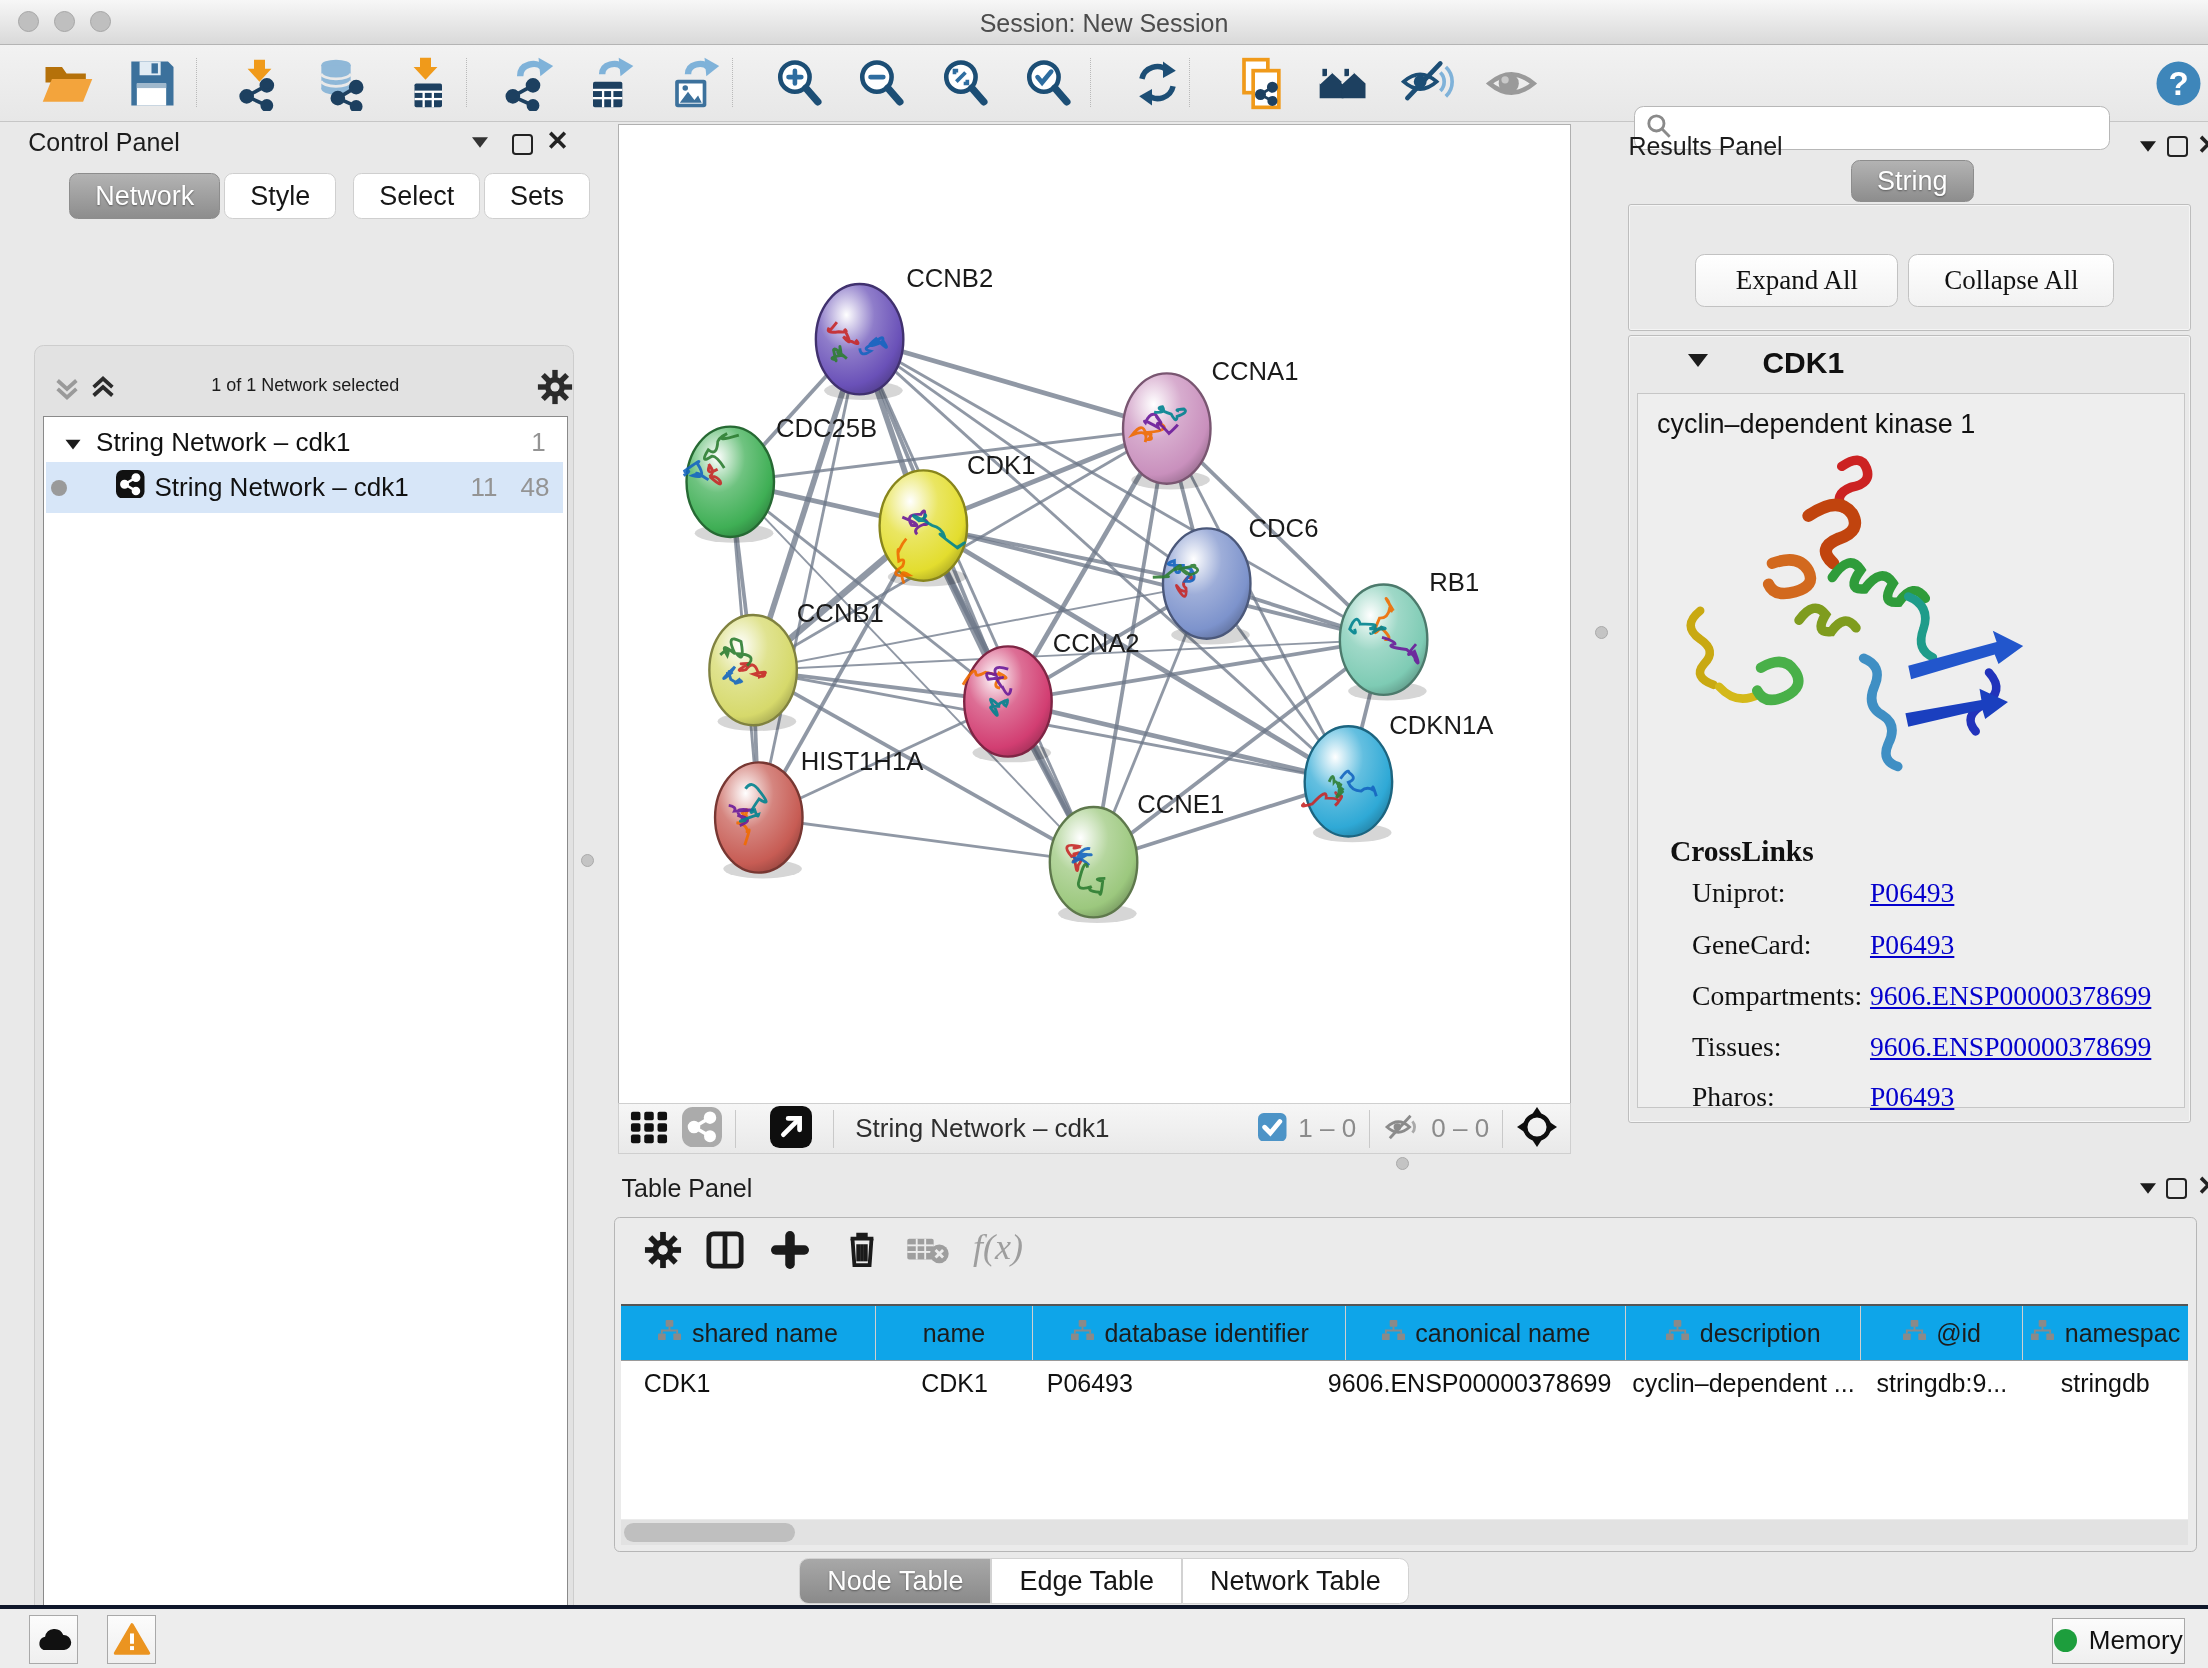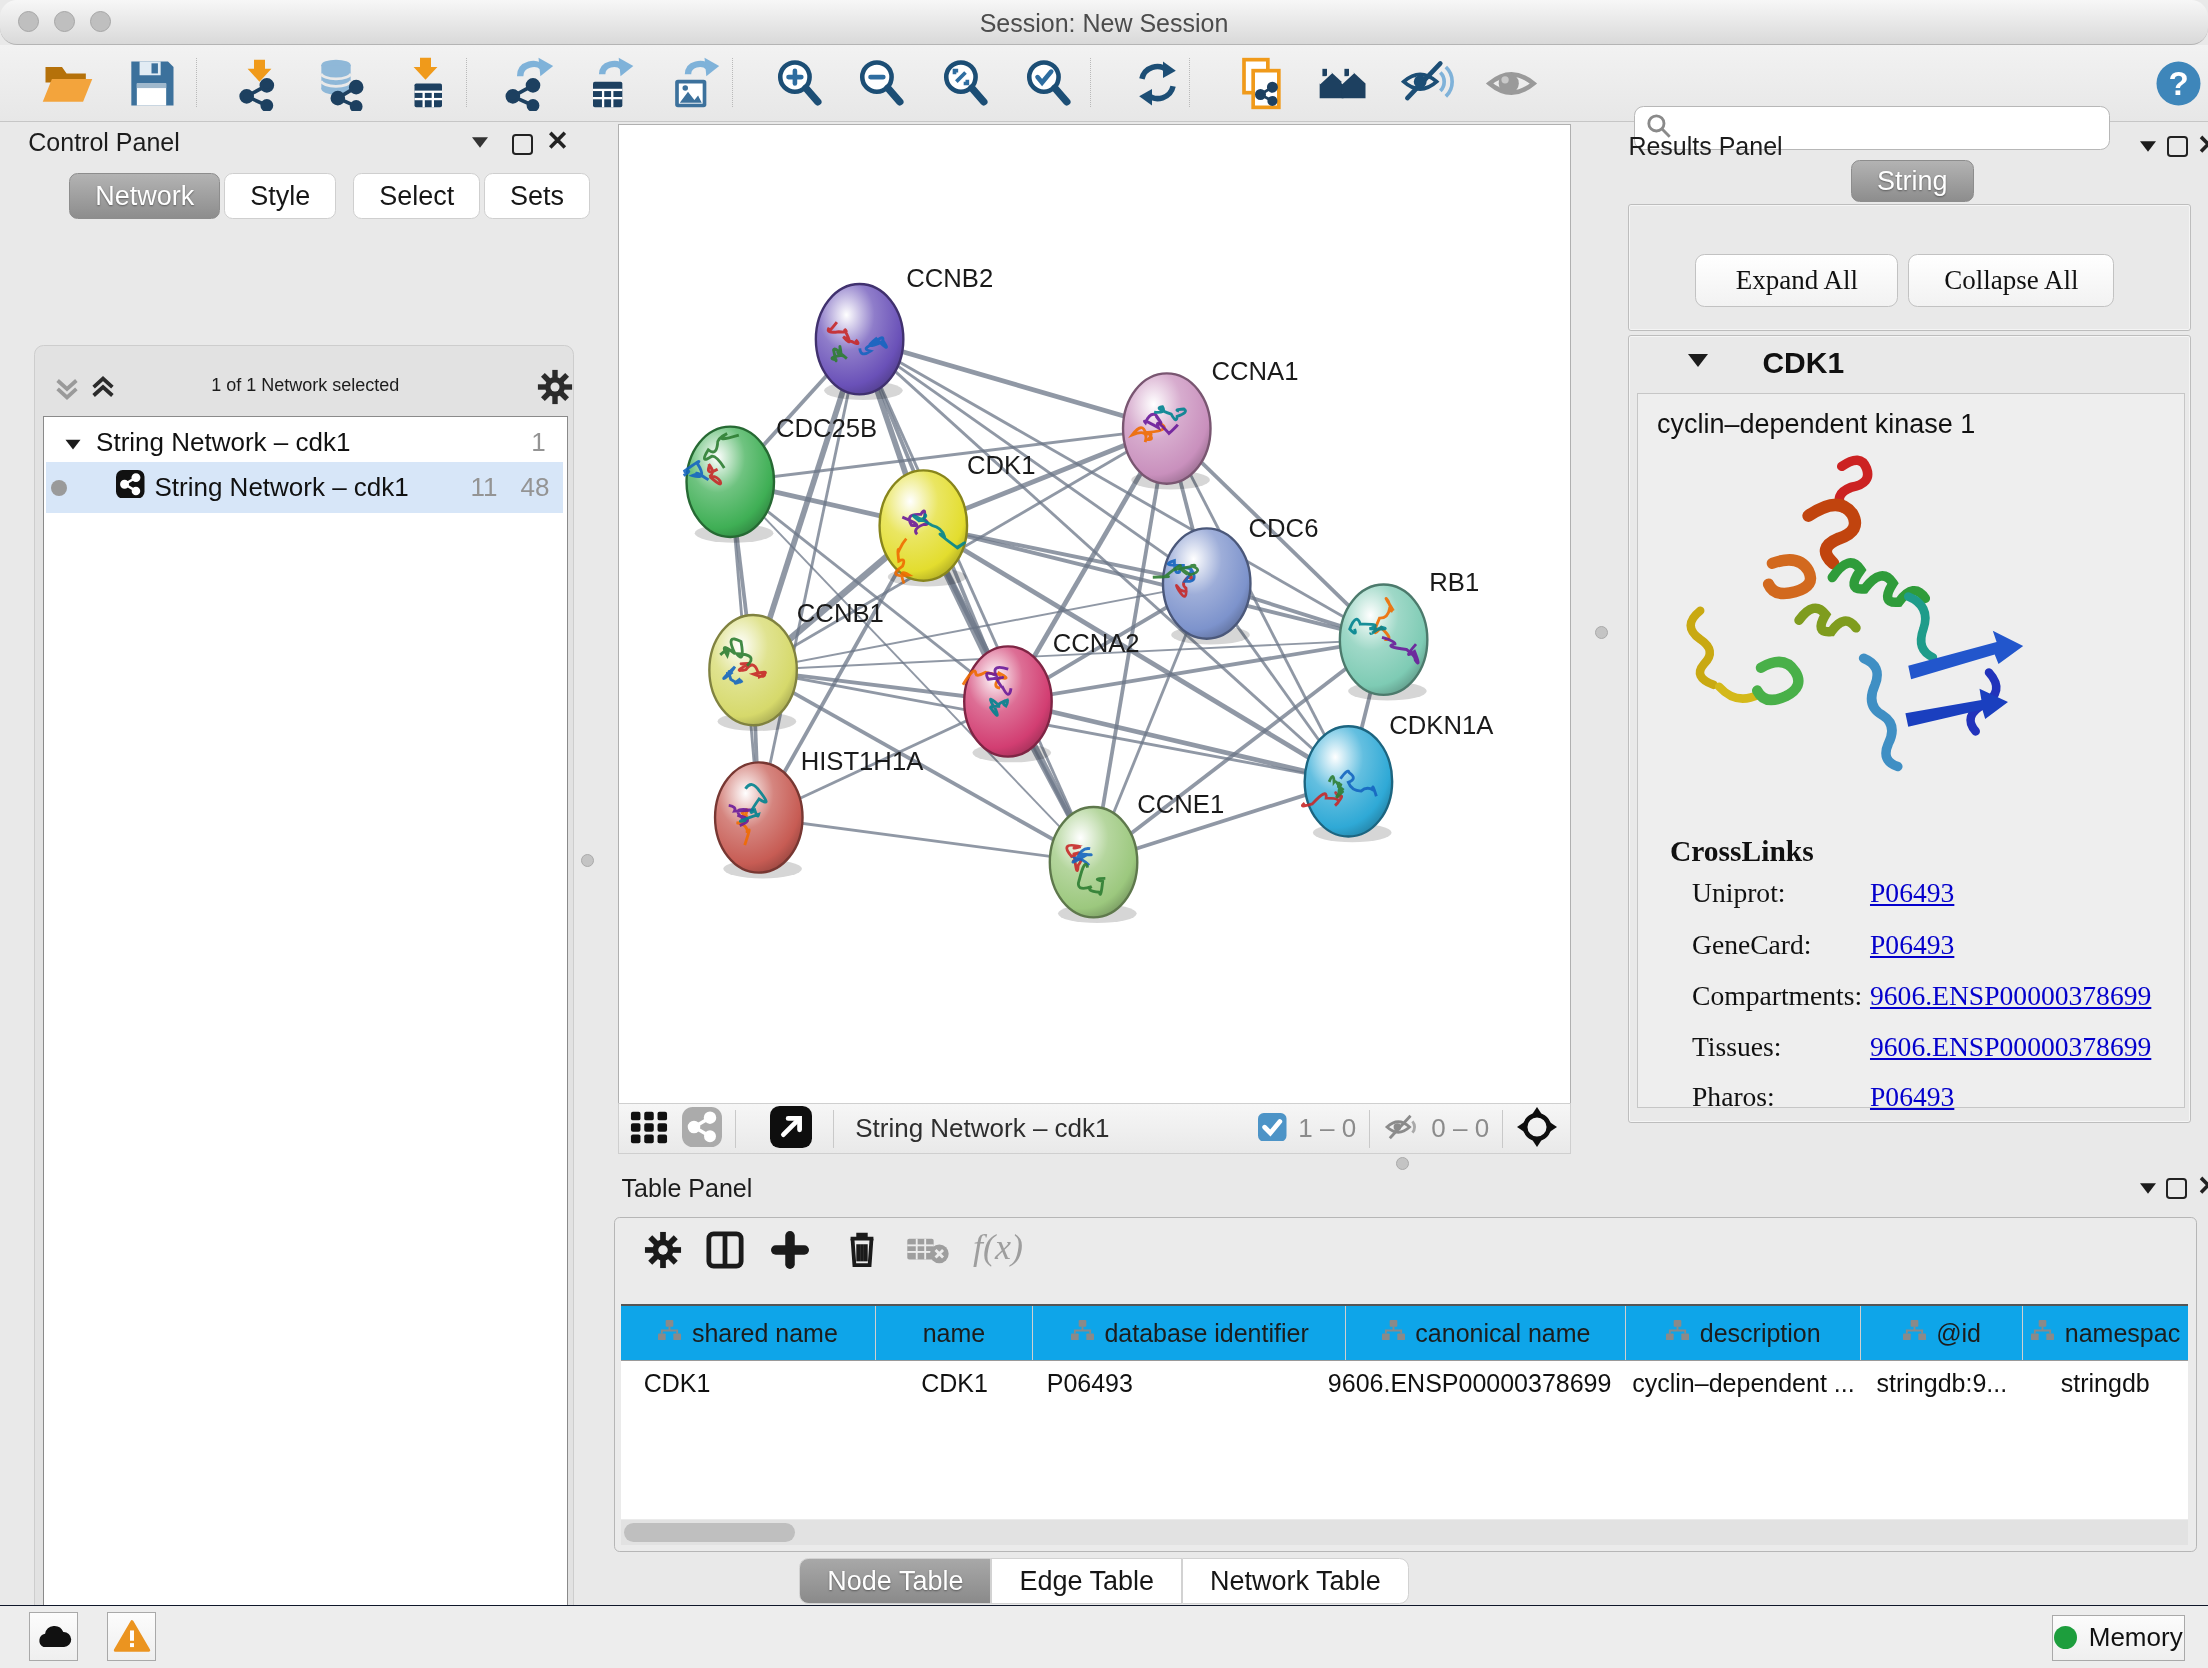--- a/index.html
+++ b/index.html
@@ -2,21 +2,21 @@
 <html style="font-size:15px"><head>
 <meta charset="utf-8">
 <style>
   * { margin:0; padding:0; box-sizing:border-box; }
   html,body { width:2208px; height:1668px; }
   body { font-family:"Liberation Sans", sans-serif; background:#e9e9e9; position:relative; overflow:hidden; }
   .abs { position:absolute; }
 
   
   .titlebar { left:0; top:0; width:2208px; height:45px;
-    background:linear-gradient(#f7f7f7,#d9d9d9); border-bottom:1px solid #b4b4b4;border-radius:17px; }
+    background:linear-gradient(#f7f7f7,#d9d9d9); border-bottom:1px solid #b4b4b4; }
   .traffic { width:21px; height:21px; border-radius:50%; background:#bfbfbf; border:1px solid #a6a6a6; top:10.5px; }
   .win-title { width:100%; text-align:center; top:8.6px; font-size:25px; color:#4c4c4c; }
 
   
   .toolbar { left:0; top:45px; width:2208px; height:77px;
     background:linear-gradient(#f2f2f2,#e7e7e7); border-bottom:1px solid #c6c6c6; }
   .tb-icon { top:10.5px; width:55px; height:55px; cursor:pointer; }
   .tb-sep { top:13.3px; width:0; height:49px; border-left:1.9px dotted #b9b9b9; }
   .searchbox { top:61px; width:476px; height:44px; background:#fff; border:1.9px solid #b7b7b7;
     border-radius:9.5px; display:flex; align-items:center; padding-left:9.5px; }
@@ -68,21 +68,21 @@
   .scroll-thumb { left:2.9px; top:2.9px; width:171px; height:19px; background:#bfbfbf; border-radius:9.5px; }
 
   .bottom-tabs { left:0; top:1558px; width:2208px; display:flex; justify-content:center; }
   .btab { height:46px; padding:0 27px; display:flex; align-items:center; font-size:27px;
     background:#fff; border:1px solid #d2d2d2; color:#161616; cursor:pointer; }
   .btab:first-child { border-radius:9.5px 0 0 9.5px; }
   .btab:last-child { border-radius:0 9.5px 9.5px 0; }
   .btab.sel { background:linear-gradient(#a8a8a8,#8a8a8a); color:#fff; text-shadow:0 1px 1.9px rgba(0,0,0,.4); }
 
   
-  .statusbar { left:0; top:1605px; width:2208px; height:63px; background:#ededed; border-top:1px solid #0f172a; }
+  .statusbar { left:0; top:1605px; width:2208px; height:63px; background:#ededed; border-top:4px solid #0f172a; }
   .sq-btn { top:5.7px; width:49px; height:49px; background:linear-gradient(#fcfcfc,#efefef);
     border:1.9px solid #a9a9a9; display:flex; align-items:center; justify-content:center; cursor:pointer; }
   .memory-btn { top:8.6px; width:133px; height:46px; background:linear-gradient(#fcfcfc,#efefef);
     border:1.9px solid #a9a9a9; display:flex; align-items:center; justify-content:center; gap:11.4px;
     font-size:26px; color:#111; cursor:pointer; }
   .mem-dot { width:23px; height:23px; border-radius:50%; background:#1d9e3d; }
 
   .split-dot { width:13.3px; height:13.3px; border-radius:50%; background:#c4c4c4; border:1px solid #aaa; }
   .tri { display:inline-block; width:0; height:0; border-left:10.5px solid transparent; border-right:10.5px solid transparent; border-top:13.3px solid #1c1c1c; }
 </style>

